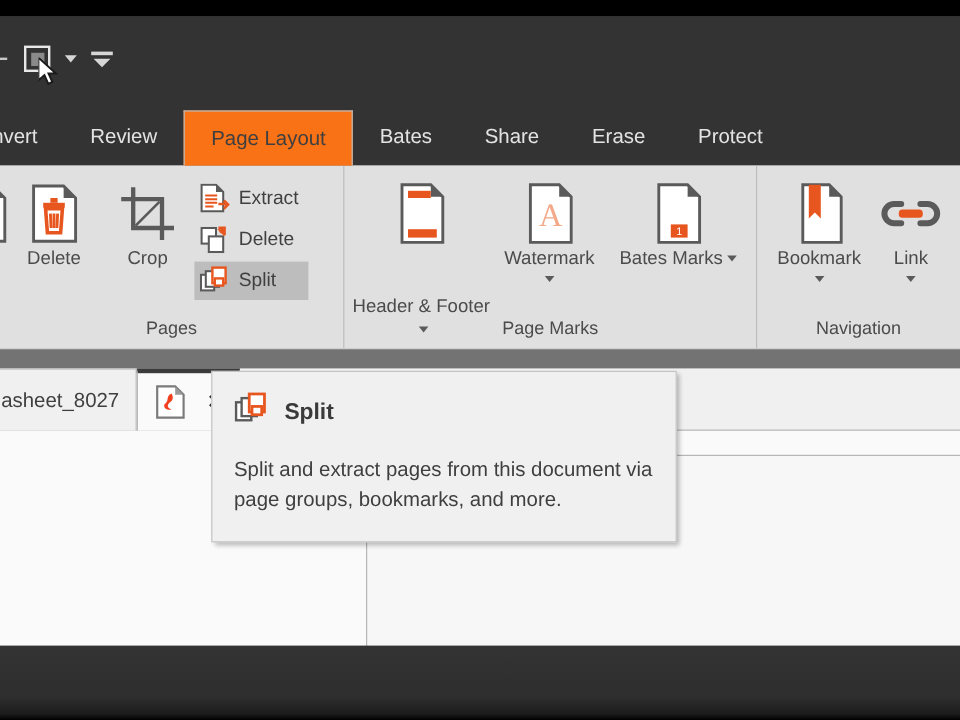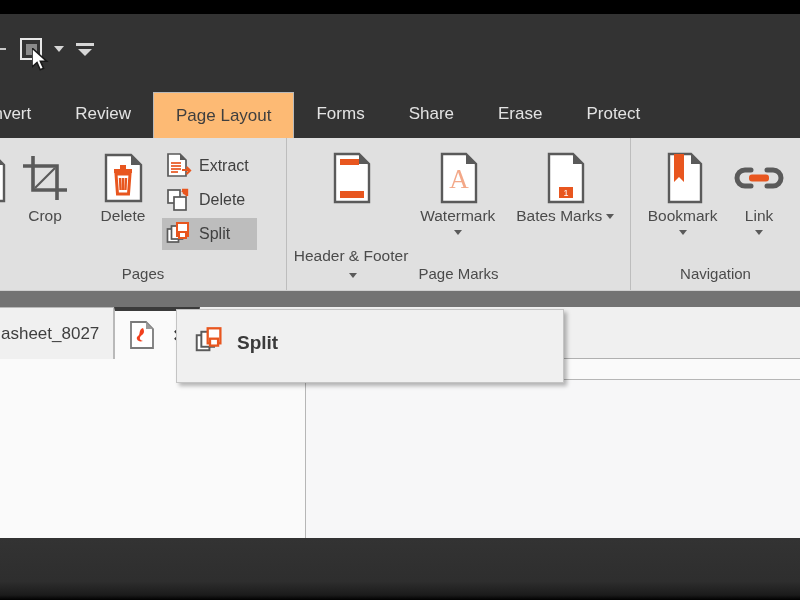--- a/index.html
+++ b/index.html
@@ -70,21 +70,21 @@
   .rtab {
     height:48px;
     display:flex; align-items:center; justify-content:center;
     color:#e3e3e3;
     font-size:17px;
     padding:0 22px;
     white-space:nowrap;
   }
   .rtab.first { padding-left:0; margin-left:-16px; }
   .rtab.active {
-    background:#fdba74;
+    background:#f97316;
     color:#3f3f3f;
     border:1px solid #b9b9b9;
     border-bottom:none;
     height:46px;
     position:relative;
     z-index:3;
   }
 
   
   .ribbon {
@@ -249,21 +249,21 @@
     <div class="rtab first">
       <span>onvert</span>
     </div>
     <div class="rtab">
       <span>Review</span>
     </div>
     <div class="rtab active">
       <span>Page Layout</span>
     </div>
     <div class="rtab">
-      <span>Forms</span>
+      <span>Bates</span>
     </div>
     <div class="rtab">
       <span>Share</span>
     </div>
     <div class="rtab">
       <span>Erase</span>
     </div>
     <div class="rtab">
       <span>Protect</span>
     </div>
@@ -278,49 +278,49 @@
           <div class="big-btn" style="width:40px;margin-left:-34px;">
             <div class="ico">
               <svg width="46" height="50" viewBox="0 0 46 50">
                 <path d="M5 2 H31 L41 12 V48 H5 Z" fill="#fff" stroke="#5a5a5a" stroke-width="2.4"></path>
                 <path d="M31 2 L41 12 H31 Z" fill="#5a5a5a"></path>
                 <rect x="13" y="24" width="20" height="12" fill="#e8561f"></rect>
                 <rect x="18" y="20" width="10" height="5" fill="#e8561f"></rect>
               </svg>
             </div>
 
-          </div>
-
-          <div class="big-btn">
-            <div class="ico">
-              <svg width="50" height="50" viewBox="0 0 50 50">
-                <g stroke="#5a5a5a" stroke-width="3.6" fill="none">
-                  <path d="M13 3 V37 H47"></path>
-                  <path d="M3 13 H37 V47"></path>
-                </g>
-                <line x1="15" y1="35" x2="35" y2="15" stroke="#5a5a5a" stroke-width="2.2"></line>
-              </svg>
-            </div>
-            <div class="lbl"><span class="cap">Crop</span></div>
           </div>
 
           <div class="big-btn">
             <div class="ico">
               <svg width="46" height="50" viewBox="0 0 46 50">
                 <path d="M6 2 H31 L41 12 V48 H6 Z" fill="#fff" stroke="#5a5a5a" stroke-width="2.4"></path>
                 <path d="M31 2 L41 12 H31 Z" fill="#5a5a5a"></path>
                 <rect x="14" y="16" width="18" height="4" fill="#e8561f"></rect>
                 <rect x="20" y="12" width="6" height="4" fill="#e8561f"></rect>
                 <path d="M16 21 H30 L28.5 41 H17.5 Z" fill="none" stroke="#e8561f" stroke-width="3"></path>
                 <line x1="20" y1="25" x2="20.6" y2="37" stroke="#e8561f" stroke-width="2.4"></line>
                 <line x1="23" y1="25" x2="23" y2="37" stroke="#e8561f" stroke-width="2.4"></line>
                 <line x1="26" y1="25" x2="25.4" y2="37" stroke="#e8561f" stroke-width="2.4"></line>
               </svg>
             </div>
             <div class="lbl"><span class="cap">Delete</span></div>
+          </div>
+
+          <div class="big-btn">
+            <div class="ico">
+              <svg width="50" height="50" viewBox="0 0 50 50">
+                <g stroke="#5a5a5a" stroke-width="3.6" fill="none">
+                  <path d="M13 3 V37 H47"></path>
+                  <path d="M3 13 H37 V47"></path>
+                </g>
+                <line x1="15" y1="35" x2="35" y2="15" stroke="#5a5a5a" stroke-width="2.2"></line>
+              </svg>
+            </div>
+            <div class="lbl"><span class="cap">Crop</span></div>
           </div>
 
           <div class="small-col">
             <div class="small-btn">
               <div class="sico">
                 <svg width="26" height="26" viewBox="0 0 26 26">
                   <path d="M2 1 H14 L20 7 V23 H2 Z" fill="#fff" stroke="#5a5a5a" stroke-width="1.7"></path>
                   <path d="M14 1 L20 7 H14 Z" fill="#5a5a5a"></path>
                   <g stroke="#e8561f" stroke-width="1.7">
                     <line x1="5" y1="10" x2="15" y2="10"></line>
@@ -487,13 +487,14 @@
     <span>
       <svg width="30" height="30" viewBox="0 0 26 26">
         <rect x="1.5" y="8" width="11" height="13" fill="#fff" stroke="#5a5a5a" stroke-width="1.7"></rect>
         <rect x="5.5" y="5" width="11" height="13" fill="#fff" stroke="#5a5a5a" stroke-width="1.7"></rect>
         <rect x="11" y="2" width="11" height="13" fill="#fff" stroke="#e8561f" stroke-width="2"></rect>
         <rect x="13" y="11" width="7" height="6" fill="#fff" stroke="#e8561f" stroke-width="2"></rect>
       </svg>
     </span>
     <span class="tt-title">Split</span>
   </div>
+  <div class="tt-body">Split and extract pages from this document via page groups, bookmarks, and more.</div>
 </div>
 
 </body></html>

